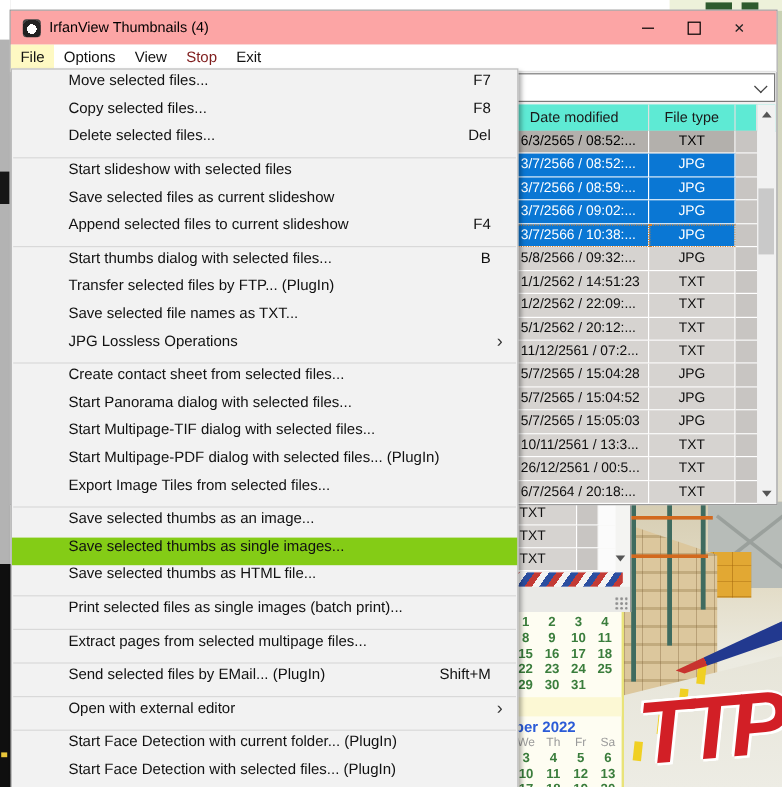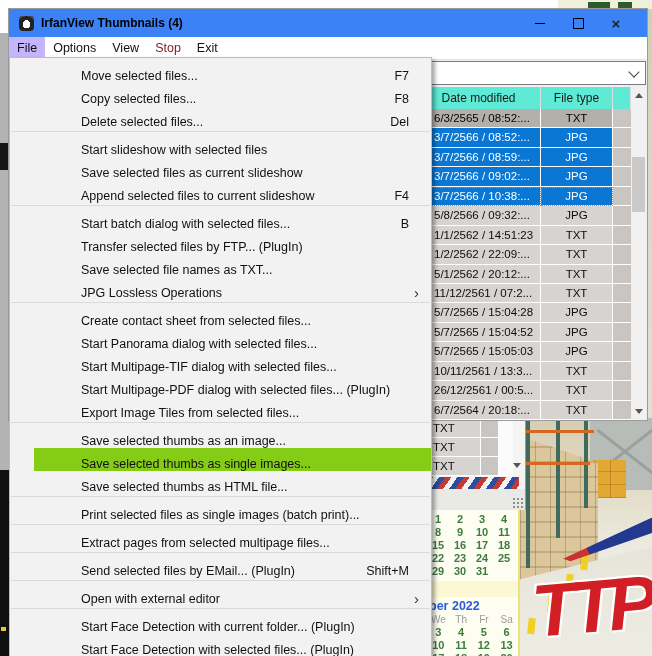--- a/index.html
+++ b/index.html
@@ -73,33 +73,33 @@
   #cal-divider{height:16px;background:#fcf8d4;margin-top:3px;}
   #cal-header{color:#2b5bd7;font-size:12.5px;font-weight:bold;padding:2px 0 0 2px;height:15px;}
   .cal-days{display:flex;height:12px;}
   .cal-days span{width:23px;text-align:center;font-size:10px;color:#9b9b9b;line-height:12px;}
   .cal-row2{display:flex;height:13px;}
   .cal-row2 span{width:23px;text-align:center;font-size:11px;font-weight:bold;color:#3a7d3c;line-height:13px;}
 
   
   #window{position:absolute;left:8px;top:8px;width:640px;height:413px;background:#f0f0f0;
     border:1px solid #9b9b9b;box-sizing:border-box;z-index:4;}
-  #titlebar{height:28px;background:#3b82f6;display:flex;align-items:center;position:relative;font-weight:bold;}
+  #titlebar{height:28px;background:#fca5a5;display:flex;align-items:center;position:relative;}
   #app-icon{width:15px;height:15px;margin:0 7px 0 10px;border-radius:3px;
     background:radial-gradient(circle at 50% 55%,#fff 0 4px,#222 4px 8px,#444 8px);}
   #title-text{font-size:12px;color:#000;}
   #win-buttons{position:absolute;right:12px;top:0;height:28px;display:flex;}
   .winbtn{width:38px;height:28px;display:flex;align-items:center;justify-content:center;color:#222;}
   .glyph-min{width:10px;border-bottom:1px solid #000;height:1px;display:block;}
   .glyph-max{width:9px;height:9px;border:1px solid #000;display:block;}
   .glyph-close{font-size:15px;line-height:15px;}
   #menubar{height:22px;background:#fff;display:flex;align-items:stretch;font-size:12.5px;
     border-bottom:1px solid #e3e3e3;}
   .mb-item{padding:0 8px;display:flex;align-items:center;color:#111;}
-  .mb-item.active{background:#c4b5fd;}
+  .mb-item.active{background:#fef9c3;}
   .mb-item.disabled{color:#7f1d1d;}
 
   
   #filterbox{position:absolute;left:240px;top:52px;width:397px;height:24px;background:#fff;
     border:1px solid #7a7a7a;box-sizing:border-box;}
   #filterbox .chev{position:absolute;right:7px;top:6px;width:7px;height:7px;
     border-right:1.6px solid #444;border-bottom:1.6px solid #444;transform:rotate(45deg);}
 
   
   #listpane{position:absolute;left:300px;top:78px;width:337px;height:333px;background:#fbfbfb;}
@@ -123,22 +123,22 @@
   #vscroll{position:absolute;right:0;top:0;width:15px;height:333px;background:#f1f1f1;}
   .sb-arrow{position:absolute;left:0;width:15px;height:17px;display:flex;align-items:center;justify-content:center;}
   .tri-up{width:0;height:0;border-left:4px solid transparent;border-right:4px solid transparent;border-bottom:5px solid #555;}
   .tri-down{width:0;height:0;border-left:4px solid transparent;border-right:4px solid transparent;border-top:5px solid #555;}
   #sb-thumb{position:absolute;left:1px;top:70px;width:13px;height:55px;background:#c9c9c9;}
 
   
   #menu{position:absolute;left:9px;top:57px;width:423px;background:#f2f2f2;
     border:1px solid #bdbdbd;box-shadow:3px 3px 4px rgba(0,0,0,0.35);
     padding:2px 0;box-sizing:border-box;z-index:10;}
-  .menu-item{height:23px;display:flex;align-items:flex-end;padding:0 10px 0 47px;
-    font-size:12.5px;color:#111;margin-left:24px;}
+  .menu-item{height:23px;display:flex;align-items:flex-start;padding:0 10px 0 47px;
+    font-size:12.5px;color:#111;}
   .menu-item .lbl{flex:1;white-space:nowrap;}
   .menu-item .sc{padding-right:12px;color:#111;}
   .menu-item .arrow{font-size:15px;line-height:15px;color:#333;padding-right:2px;}
   .menu-item.highlighted{background:#84cc16;}
   .menu-sep{height:1px;background:#d9d9d9;margin:2px 1px;}
 </style>
 </head>
 <body>
 
 <div class="screen">
@@ -415,21 +415,21 @@
       </div>
       <div class="menu-item">
         <span class="lbl">Save selected files as current slideshow</span>
       </div>
       <div class="menu-item">
         <span class="lbl">Append selected files to current slideshow</span>
         <span class="sc">F4</span>
       </div>
       <div class="menu-sep"></div>
       <div class="menu-item">
-        <span class="lbl">Start batch dialog with selected files...</span>
+        <span class="lbl">Start thumbs dialog with selected files...</span>
         <span class="sc">B</span>
       </div>
       <div class="menu-item">
         <span class="lbl">Transfer selected files by FTP... (PlugIn)</span>
       </div>
       <div class="menu-item">
         <span class="lbl">Save selected file names as TXT...</span>
       </div>
       <div class="menu-item">
         <span class="lbl">JPG Lossless Operations</span>

